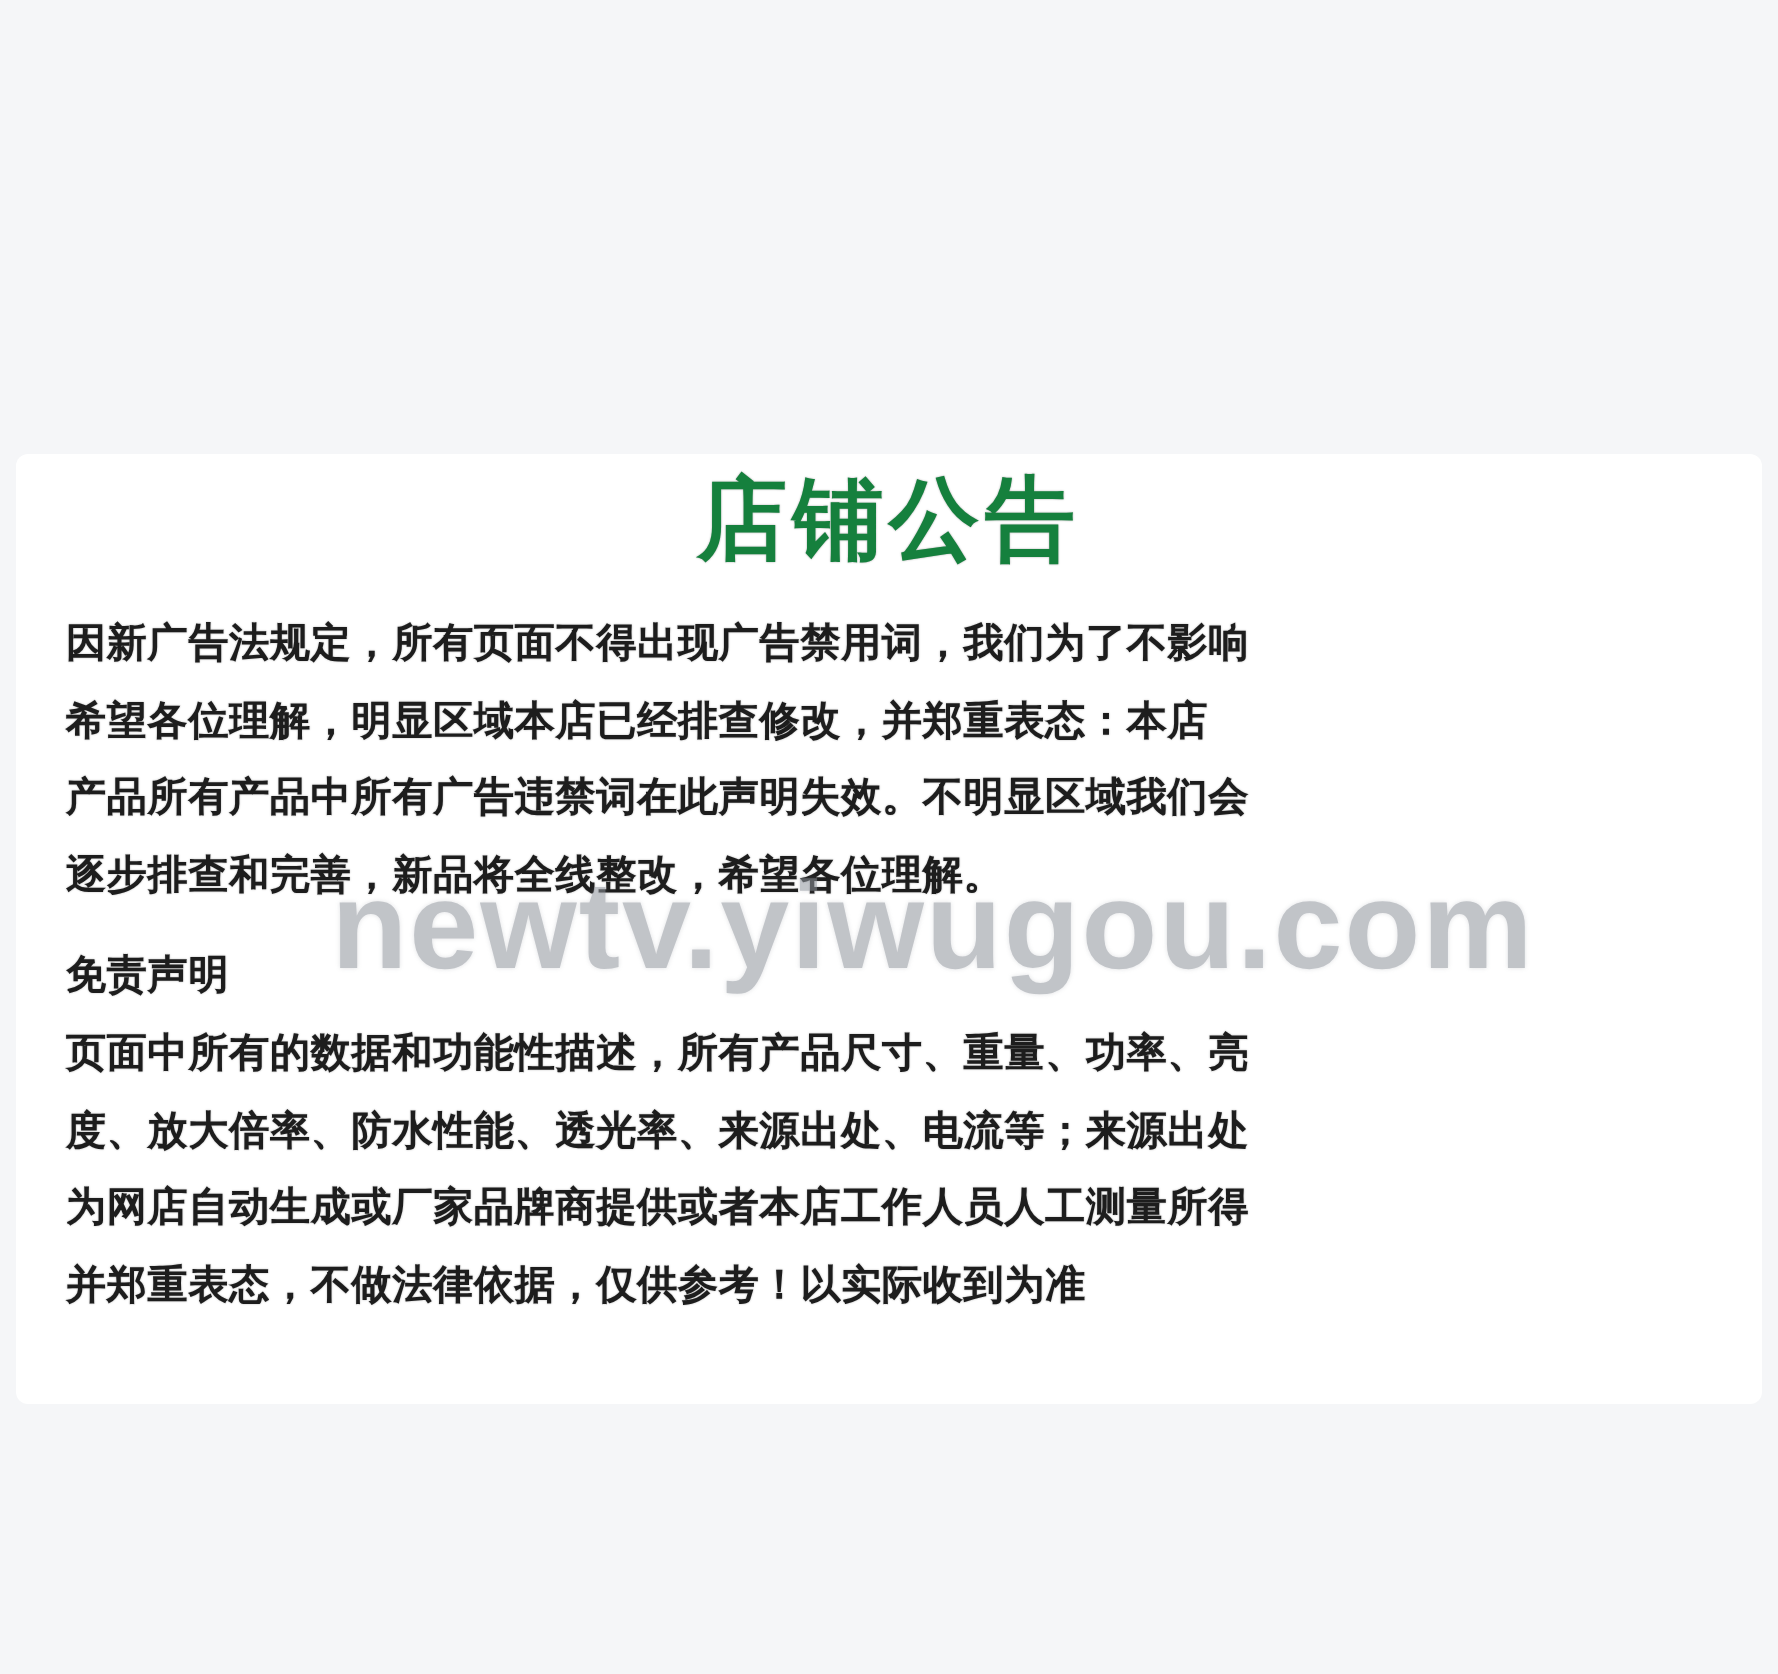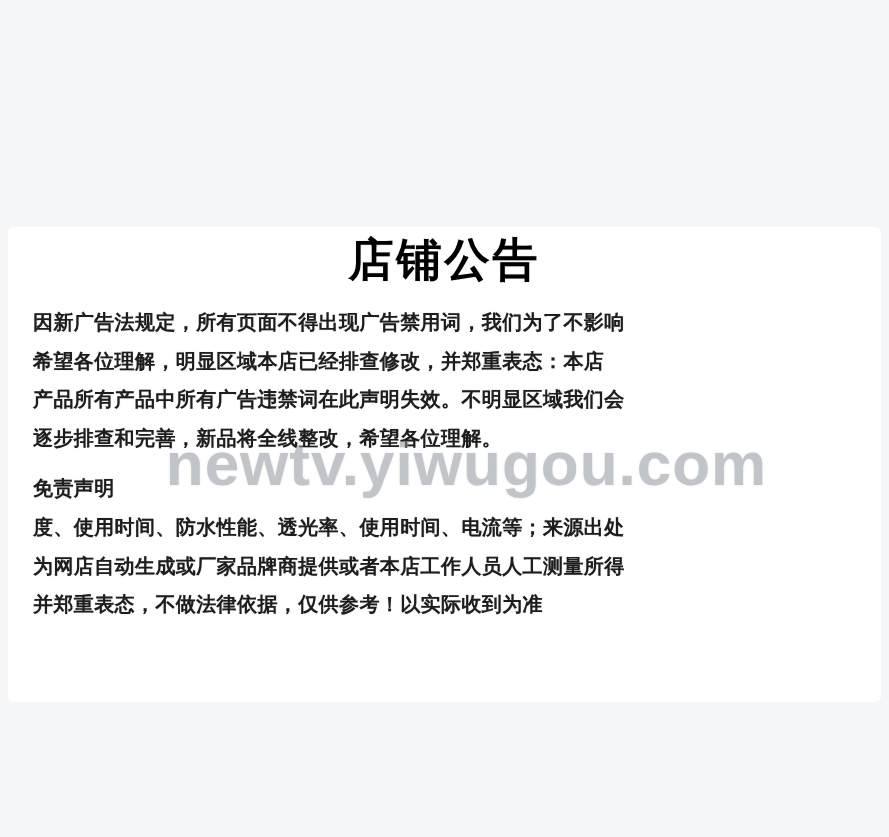--- a/index.html
+++ b/index.html
@@ -22,21 +22,21 @@
     border-radius: 6px;
     box-sizing: border-box;
     padding: 6px 25px 0 25px;
   }
 
   .title {
     text-align: center;
     font-size: 45px;
     line-height: 54px;
     font-weight: 700;
-    color: #000000;
+    color: #15803d;
     letter-spacing: 3px;
     margin: 0 0 16px 0;
     text-shadow: 0 0 1px rgba(27,27,27,0.4);
   }
 
   .bodyline {
     font-size: 20px;
     line-height: 38.6px;
     font-weight: 700;
     color: #1d1d1d;
@@ -76,19 +76,20 @@
   <div>
     <div class="bodyline">因新广告法规定，所有页面不得出现广告禁用词，我们为了不影响</div>
     <div class="bodyline">希望各位理解，明显区域本店已经排查修改，并郑重表态：本店</div>
     <div class="bodyline">产品所有产品中所有广告违禁词在此声明失效。不明显区域我们会</div>
     <div class="bodyline">逐步排查和完善，新品将全线整改，希望各位理解。</div>
   </div>
 
   <div class="bodyline section-heading">免责声明</div>
 
   <div>
-    <div class="bodyline">度、使用时间、防水性能、透光率、使用时间、电流等；来源出处</div>
+    <div class="bodyline">页面中所有的数据和功能性描述，所有产品尺寸、重量、功率、亮</div>
+    <div class="bodyline">度、放大倍率、防水性能、透光率、来源出处、电流等；来源出处</div>
     <div class="bodyline">为网店自动生成或厂家品牌商提供或者本店工作人员人工测量所得</div>
     <div class="bodyline">并郑重表态，不做法律依据，仅供参考！以实际收到为准</div>
   </div>
 </div>
 
 <div class="watermark">newtv.yiwugou.com</div>
 
 </body></html>

